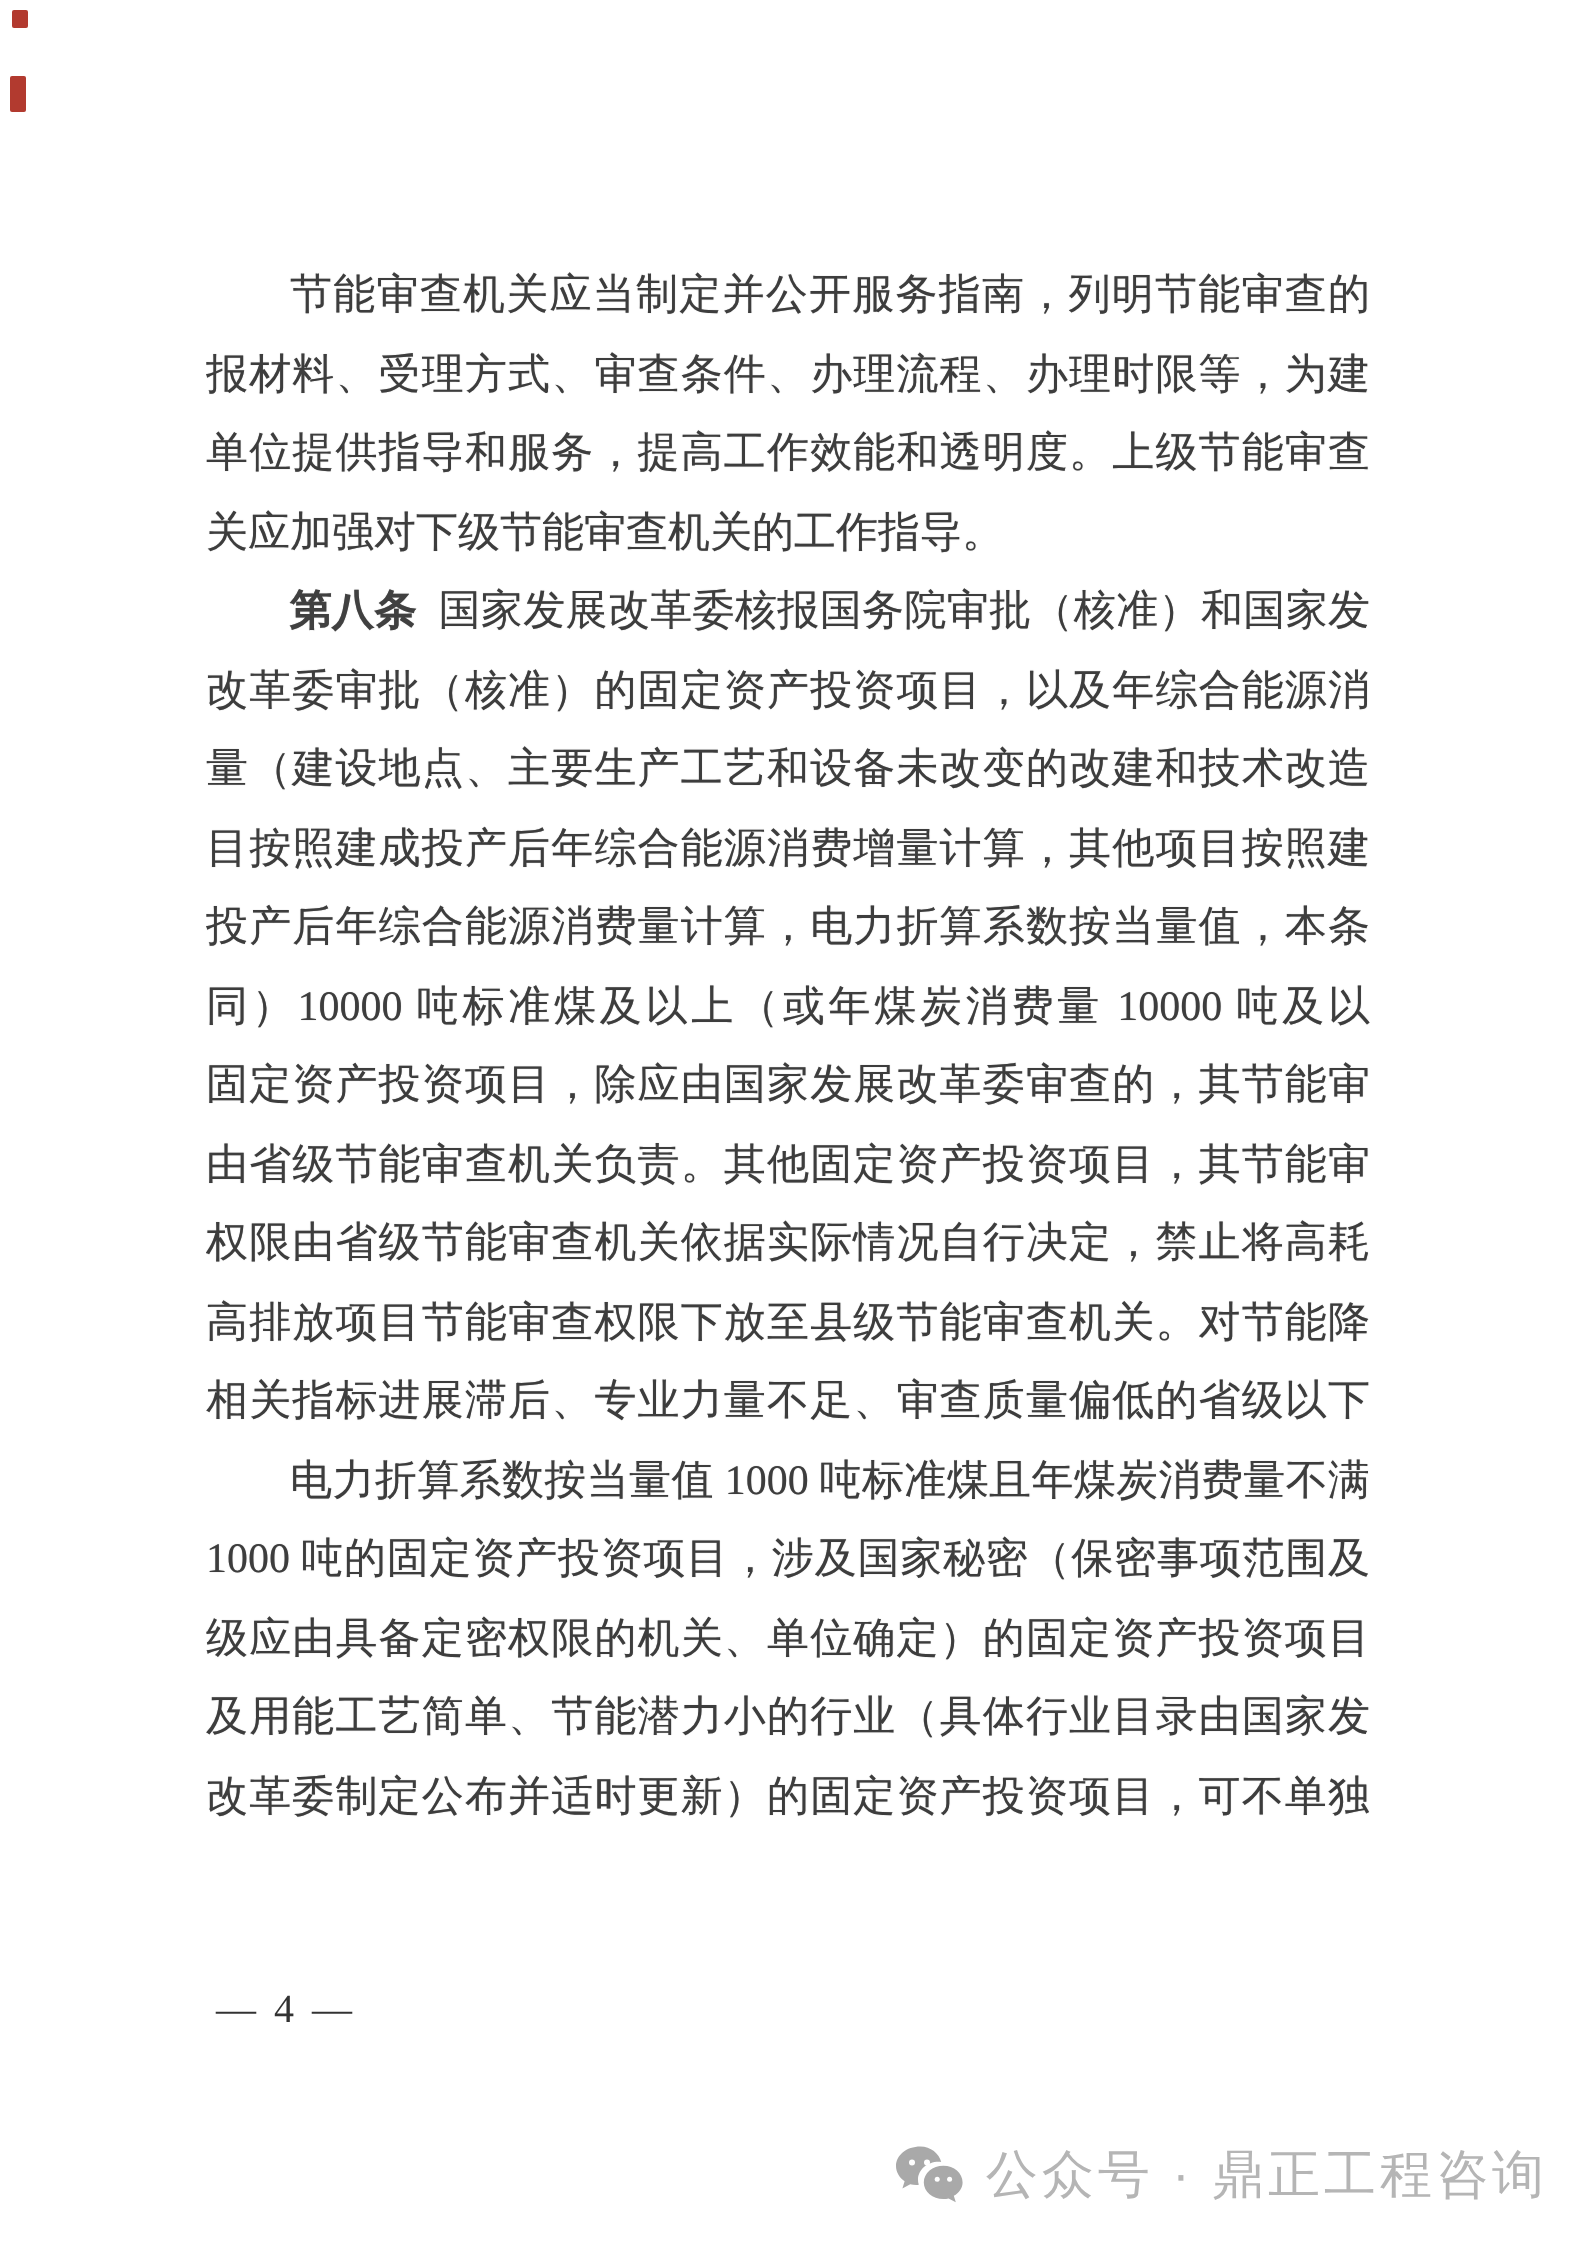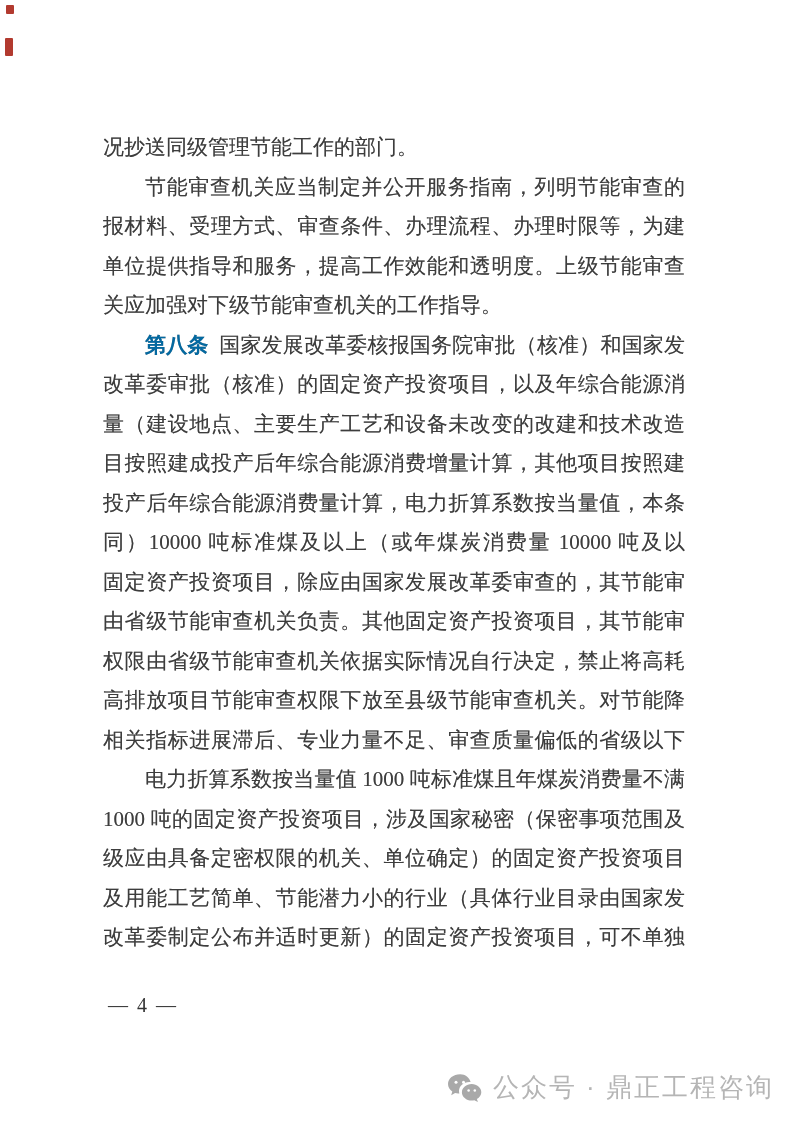--- a/index.html
+++ b/index.html
@@ -22,51 +22,50 @@
     height:39.5px;line-height:39.5px;
     white-space:nowrap;
   }
   .line.fill{
     white-space:normal;
     text-align:justify;
     text-align-last:justify;
     overflow:hidden;
   }
   .line.indent{padding-left:42px;}
-  .line b{color:#0369a1;font-weight:bold;}
+  .line b{color:#404040;font-weight:bold;}
   .page-number{
     position:absolute;
     left:108px;top:994px;
     font-size:20px;
     color:#333333;
     letter-spacing:2px;
   }
   .watermark{
     position:absolute;
     top:1070px;right:20px;
-    display:flex;align-items:flex-end;gap:10px;
+    display:flex;align-items:center;gap:10px;
     color:#b5b5b5;
   }
   .watermark .wm-label{
     font-size:26px;
     letter-spacing:2px;
     font-family:"Liberation Sans","DejaVu Sans",sans-serif;
   }
   .wm-icon{width:36px;height:32px;display:block;}
 </style>
 </head>
 <body>
 
 <div id="scan-marks">
     <div class="scan-mark" style="left: 6px; top: 5px; width: 8px; height: 9px; background: rgb(178, 58, 47);"></div>
     <div class="scan-mark" style="left: 5px; top: 38px; width: 8px; height: 18px; background: rgb(178, 58, 47);"></div>
   </div>
 
 <div class="doc-text" id="doc-text">
-    <div class="line">况抄送同级管理节能工作的部门。</div>
     <div class="line fill indent">节能审查机关应当制定并公开服务指南，列明节能审查的申</div>
     <div class="line fill">报材料、受理方式、审查条件、办理流程、办理时限等，为建设</div>
     <div class="line fill">单位提供指导和服务，提高工作效能和透明度。上级节能审查机</div>
     <div class="line">关应加强对下级节能审查机关的工作指导。</div>
     <div class="line fill indent"><b>第八条</b> 国家发展改革委核报国务院审批（核准）和国家发展</div>
     <div class="line fill">改革委审批（核准）的固定资产投资项目，以及年综合能源消费</div>
     <div class="line fill">量（建设地点、主要生产工艺和设备未改变的改建和技术改造项</div>
     <div class="line fill">目按照建成投产后年综合能源消费增量计算，其他项目按照建成</div>
     <div class="line fill">投产后年综合能源消费量计算，电力折算系数按当量值，本条下</div>
     <div class="line fill">同）10000 吨标准煤及以上（或年煤炭消费量 10000 吨及以上）的</div>

